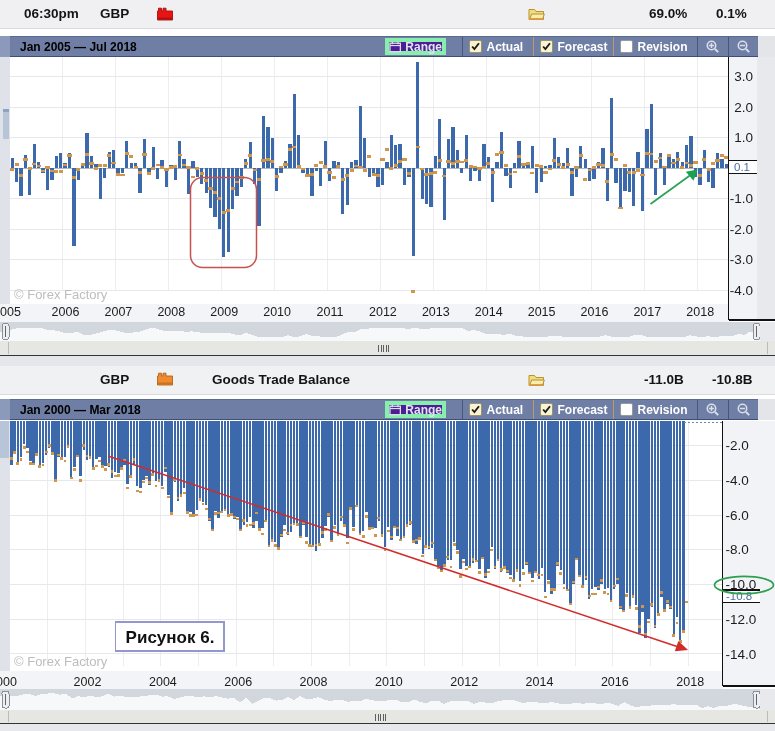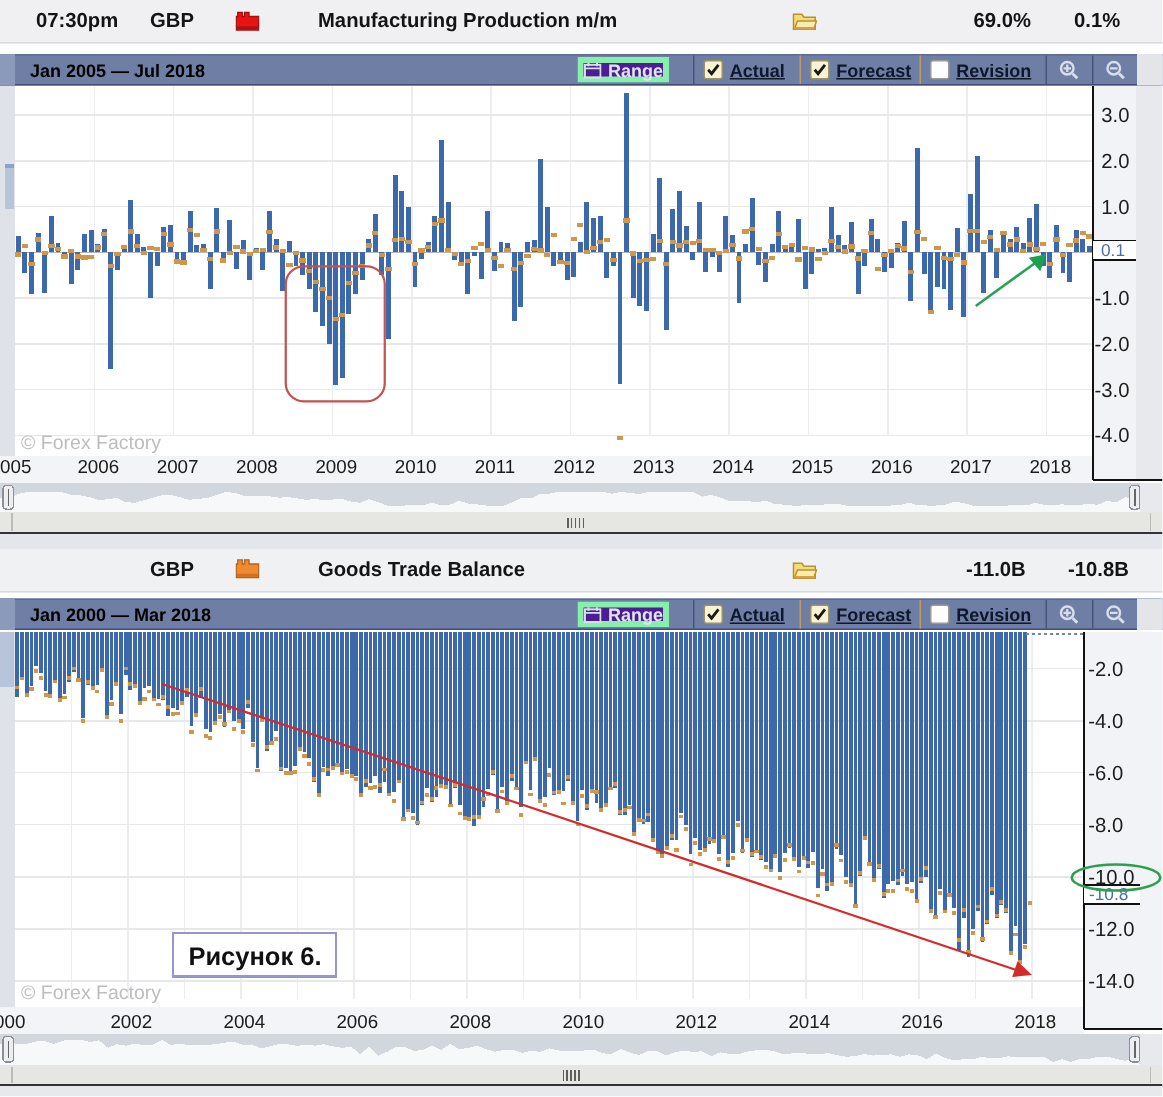--- a/index.html
+++ b/index.html
@@ -2,33 +2,32 @@
 <html><head><meta charset="utf-8"><style>
 * { margin:0; padding:0; box-sizing:border-box; }
 body { font-family:"Liberation Sans", sans-serif; }
 #page { position:relative; width:775px; height:731px; background:#fff; overflow:hidden; }
 .hrow { position:absolute; left:0; width:775px; height:29px; background:#f0f0f2; border-bottom:1px solid #d9d9de; font-size:13.5px; font-weight:bold; color:#141414; }
 .hrow span { position:absolute; top:6px; }
 .tbar { position:absolute; left:0; width:775px; height:21px; background:#6f7ea4; border-top:1px solid #5d6a90; border-bottom:1px solid #414e74; font-size:12px; color:#dfe4f0; font-weight:bold; }
 .tbar .ttext { position:absolute; left:20px; top:3px; color:#000000; }
 .btn { position:absolute; left:385px; top:1px; width:61px; height:17px; background:#4c1d95; border:4px solid #86efac; display:flex; align-items:center; justify-content:center; gap:4px; }
 .sect { position:absolute; top:0; height:19px; display:flex; align-items:center; gap:5px; padding-left:6px; }
-.stext { color:#0f172a;text-decoration:underline; }
+.stext { color:#ffffff; }
 .cb { width:13px; height:13px; background:#faf3d3; border:1px solid #9a9468; border-radius:2px; display:inline-flex; align-items:center; justify-content:center; }
 .zbtn { position:absolute; top:0; width:31px; height:19px; border-left:1px solid #46557e; display:flex; align-items:center; justify-content:center; }
 </style></head><body>
 <div id="page">
 <div class="hrow" style="top:0">
- <span style="left:24px">07:30pm</span>
+ <span style="left:24px">06:30pm</span>
  <span style="left:100px">GBP</span>
  <svg width="16" height="14" viewBox="0 0 16 14" style="position:absolute;left:157px;top:7px">
         <path d="M0.5 13 V4 h1 V1.2 h3 V4 h1.5 V1.2 h3 V4 h6.5 v9 z" fill="#e81414" stroke="#a80e0e" stroke-width="0.9"></path>
         <rect x="1" y="10.5" width="14" height="2" fill="#b01010"></rect>
       </svg>
- <span style="left:212px">Manufacturing Production m/m</span>
  <svg width="17" height="14" viewBox="0 0 17 14" style="position:absolute;left:528px;top:7px">
         <path d="M1 2.5 h5.5 l1.5 2 h7.5 v8 h-14.5 z" fill="#f3dc7e" stroke="#b8922e" stroke-width="1"></path>
         <path d="M1.5 12.5 l2.2 -5.5 h12.6 l-1.8 5.5 z" fill="#f8ecae" stroke="#b8922e" stroke-width="1"></path>
         <rect x="1.5" y="11" width="13.5" height="1.6" fill="#dd9f45"></rect>
       </svg>
  <span style="left:649px">69.0%</span>
  <span style="left:716px">0.1%</span>
 </div>
 <div class="tbar" style="top:36px">
 <span class="ttext">Jan 2005 — Jul 2018</span>

